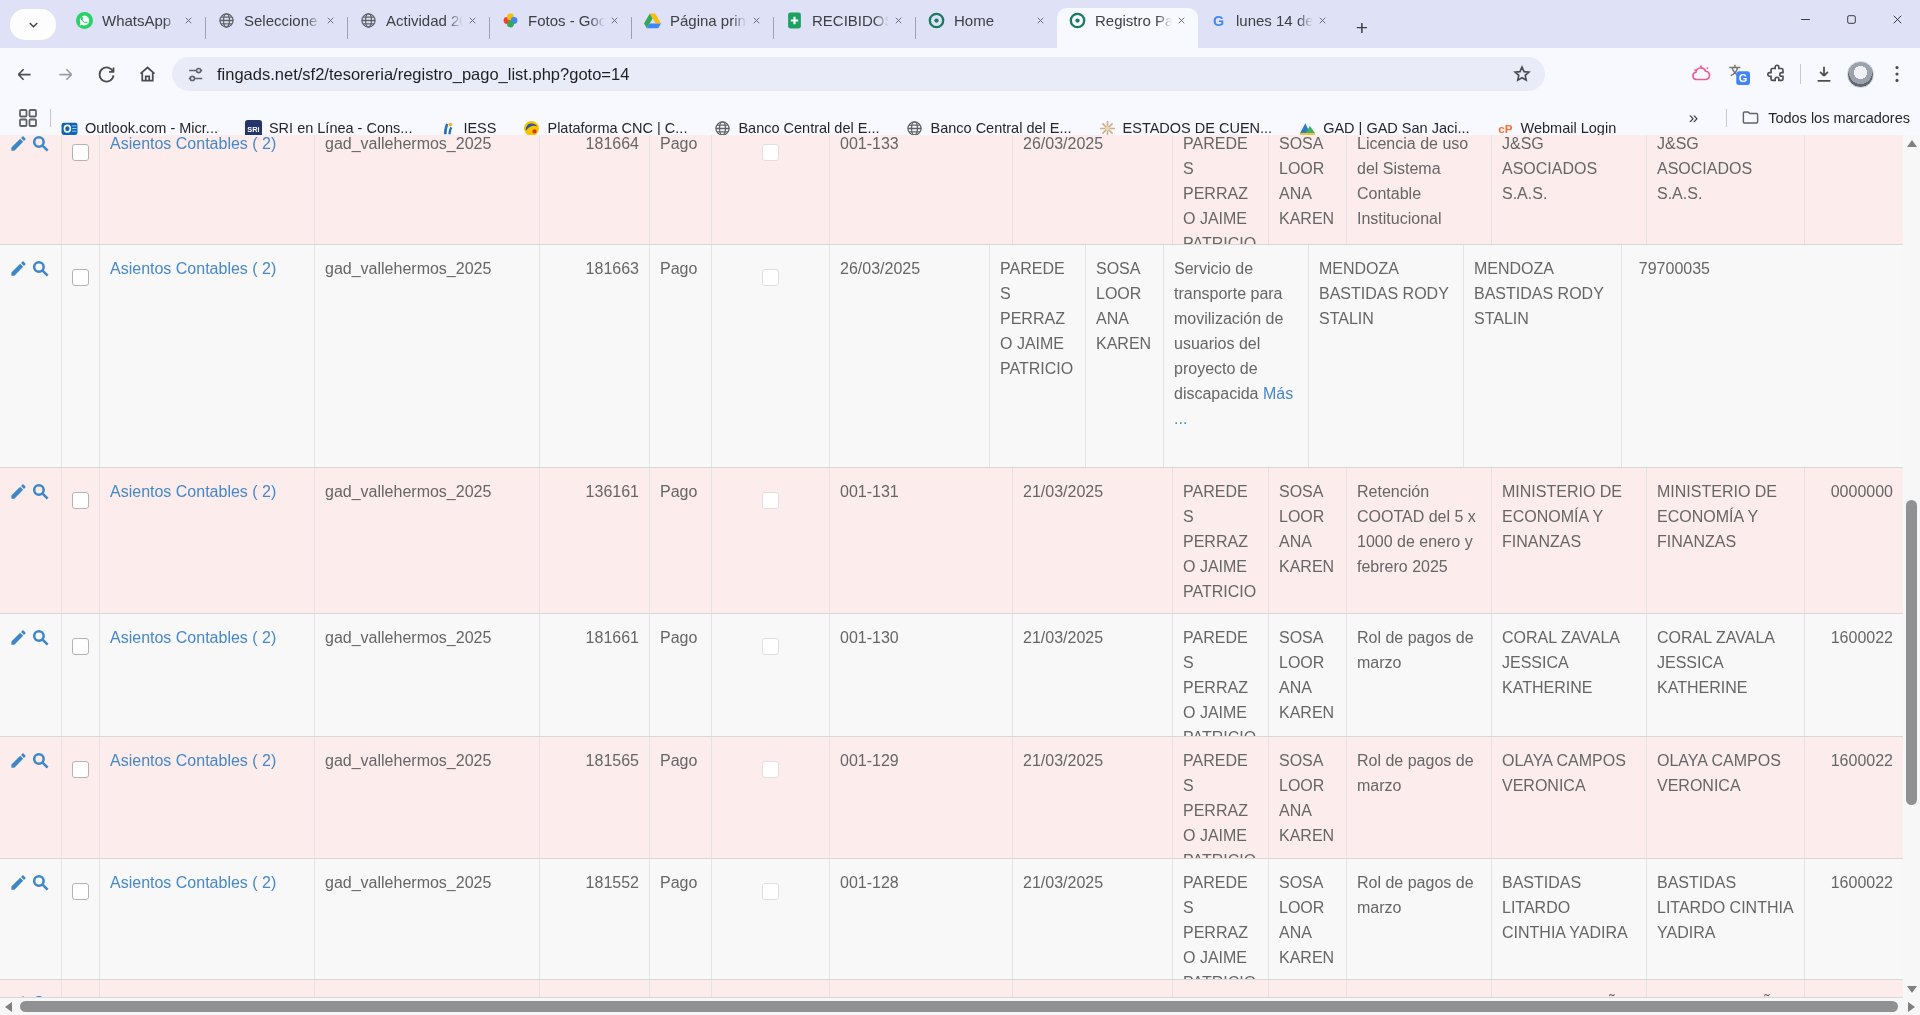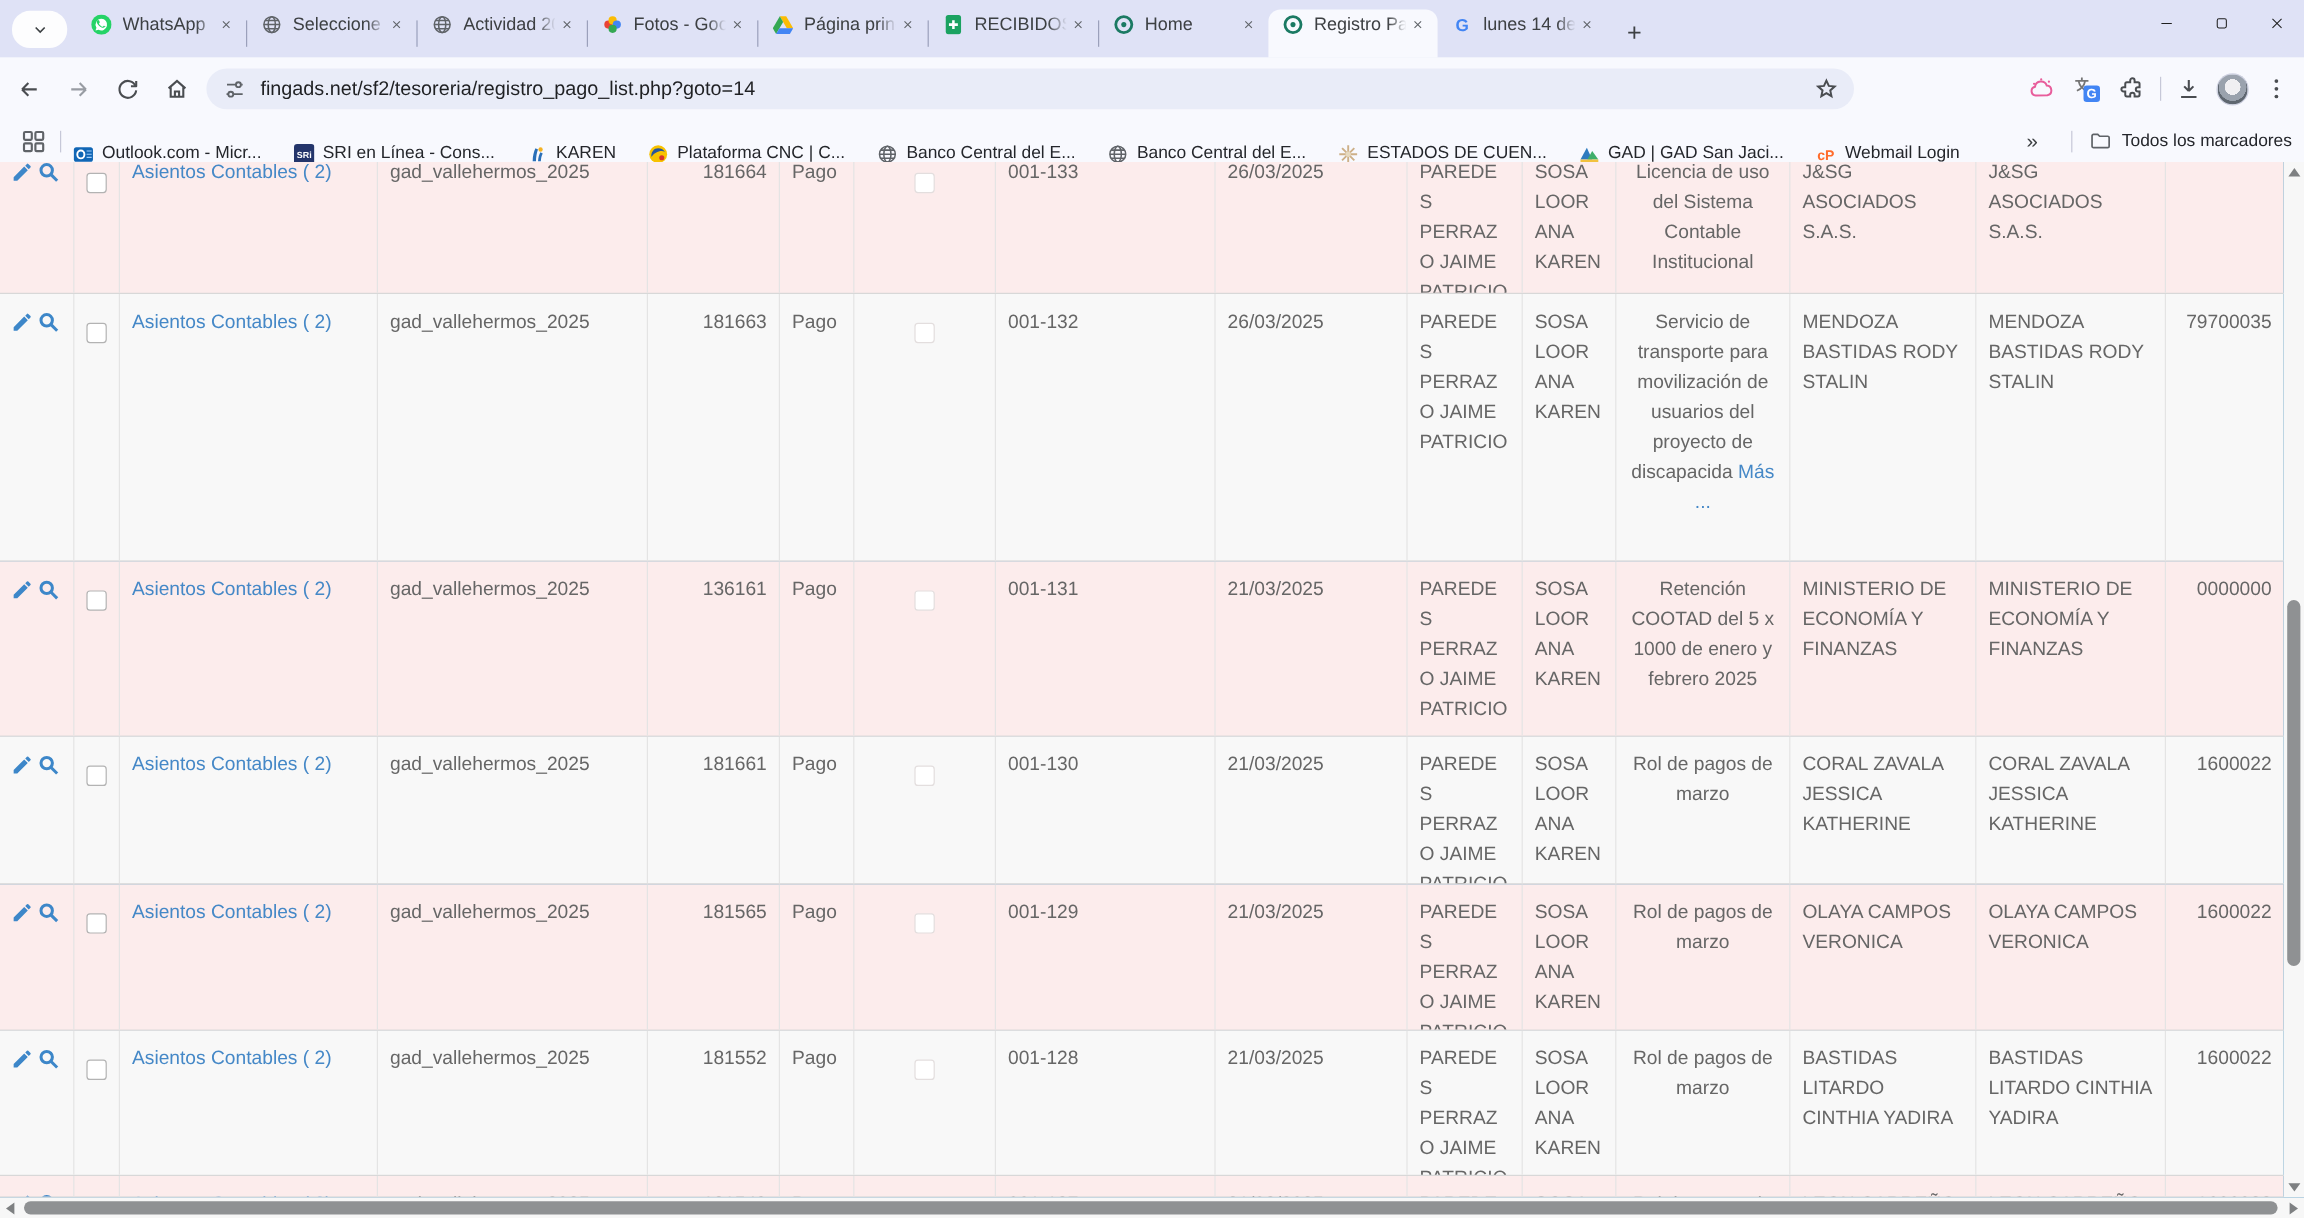--- a/index.html
+++ b/index.html
@@ -66,21 +66,21 @@
   .trow:nth-child(3) { height:146px; }
   .trow:nth-child(4) { height:123px; }
   .trow:nth-child(5) { height:122px; }
   .trow:nth-child(6) { height:121px; }
   .trow:nth-child(7) { height:18px; }
   .td { flex:0 0 auto; border-right:1px solid #e4e4e4; padding:11px 10px 9px;
     font-size:16px; line-height:25px; color:#666; word-wrap:break-word; }
   .c1{width:62px; display:flex; gap:3px; padding:14px 6px 0 9px;} .c2{width:38px; display:flex; justify-content:center;}
   .c3{width:215px;} .c4{width:225px;} .c5{width:110px; text-align:right;} .c6{width:62px;}
   .c7{width:118px; display:flex; justify-content:center;} .c8{width:183px;} .c9{width:160px;}
-  .c10{width:96px;} .c11{width:78px;} .c12{width:145px;text-align:center;} .c13{width:155px;} .c14{width:158px;}
+  .c10{width:96px;} .c11{width:78px;} .c12{width:145px;} .c13{width:155px;} .c14{width:158px;}
   .c15{width:98px; text-align:right; border-right:none;}
   .rowlink { color:#4588c7; text-decoration:none; cursor:pointer; }
   .maslink { color:#4588c7; cursor:pointer; }
   .cb { width:17px; height:17px; border:1px solid #b3b3b3; border-radius:3px; background:#fff; margin-top:13px; cursor:pointer; }
   .cb.light { border-color:#e3dede; cursor:default; }
   .acticon { width:19px; height:19px; cursor:pointer; }
 
   
   .vscroll { position:absolute; right:0; top:0; width:17px; height:863px; background:#f7f7f7; }
   .varrow { position:absolute; left:0; width:17px; height:17px; display:flex; align-items:center; justify-content:center; cursor:pointer; }
@@ -365,21 +365,21 @@
         <span class="bmlabel">SRI en Línea - Cons...</span>
       </div>
       <div class="bmitem">
         <span class="fav">
           <svg viewBox="0 0 16 16">
             <path d="M4.6 13.5c0-4 1-8 2.2-10.2l2 1c-1 2.2-1.6 6.2-1.6 9.2z" fill="#2a6fb8"></path>
             <circle cx="10.8" cy="4.3" r="1.7" fill="#f4b223"></circle>
             <path d="M8.8 13.5c.2-3 .9-5.6 1.9-7.1l1.8 1.1c-.9 1.5-1.4 4-1.5 6z" fill="#2a6fb8"></path>
           </svg>
         </span>
-        <span class="bmlabel">KAREN</span>
+        <span class="bmlabel">IESS</span>
       </div>
       <div class="bmitem">
         <span class="fav">
           <svg viewBox="0 0 16 16">
             <circle cx="8" cy="8" r="7" fill="#f8c200"></circle>
             <path d="M2.8 10.2c2-4 8-6 10.4-4-1-3-7.2-4.2-9.2-1-1.4 1.6-1.7 3.4-1.2 5z" fill="#28559c"></path>
             <circle cx="10.8" cy="10.8" r="2" fill="#d8342a"></circle>
           </svg>
         </span>
         <span class="bmlabel">Plataforma CNC | C...</span>
@@ -490,21 +490,20 @@
           <div class="td c2">
             <span class="cb"></span>
           </div>
           <div class="td c3"><a class="rowlink">Asientos Contables ( 2)</a></div>
           <div class="td c4">gad_vallehermos_2025</div>
           <div class="td c5">181663</div>
           <div class="td c6">Pago</div>
           <div class="td c7">
             <span class="cb light"></span>
           </div>
-          <div class="td c8">001-132</div>
           <div class="td c9">26/03/2025</div>
           <div class="td c10">PAREDES PERRAZO JAIME PATRICIO</div>
           <div class="td c11">SOSA LOOR ANA KAREN</div>
           <div class="td c12"><span>Servicio de transporte para movilización de usuarios del proyecto de discapacida</span> <span class="maslink">Más ...</span></div>
           <div class="td c13">MENDOZA BASTIDAS RODY STALIN</div>
           <div class="td c14">MENDOZA BASTIDAS RODY STALIN</div>
           <div class="td c15">79700035</div>
         </div>
       </div>
       <div class="trow hl">

